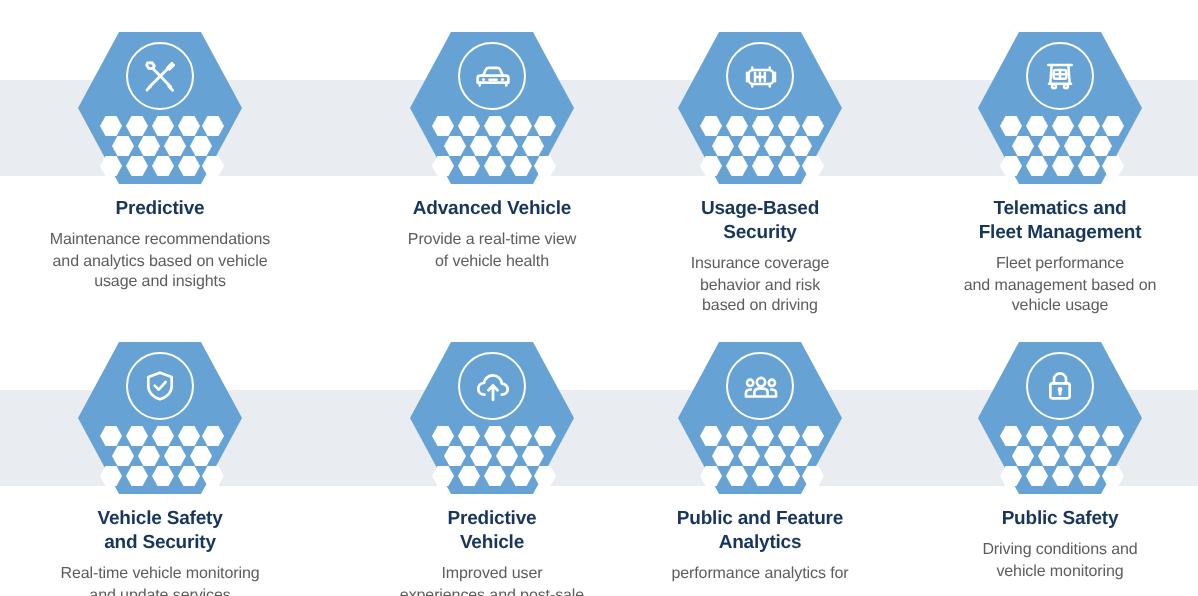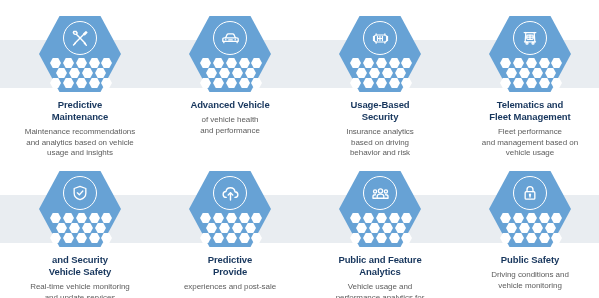--- a/index.html
+++ b/index.html
@@ -33,21 +33,21 @@
   
   .card {
     position: absolute;
     width: 150px;
     text-align: center;
   }
   .row1 { top: 16px; }
   .row2 { top: 171px; }
 
   .col0 { left: 5px; }
-  .col1 { left: 155px; }
+  .col1 { left: 171px; }
   .col2 { left: 305px; }
   .col3 { left: 455px; }
 
   
   .hex-wrap {
     position: relative;
     width: 82px;
     height: 76px;
     margin: 0 auto;
   }
@@ -143,21 +143,20 @@
           <i style="left:47px; top:10px;"></i>
         <i style="left:2px;  top:20px;"></i>
           <i style="left:15px; top:20px;"></i>
           <i style="left:28px; top:20px;"></i>
           <i style="left:41px; top:20px;"></i>
           <i style="left:53px; top:20px;"></i>
       </div>
     </div>
     <div class="title">
       <div>Predictive</div>
-      <div>Maintenance</div>
     </div>
     <div class="desc wide">
       <div>Maintenance recommendations</div>
       <div>and analytics based on vehicle</div>
       <div>usage and insights</div>
     </div>
   </div>
 
   <div class="card row1 col1">
     <div class="hex-wrap">
@@ -187,22 +186,22 @@
           <i style="left:15px; top:20px;"></i>
           <i style="left:28px; top:20px;"></i>
           <i style="left:41px; top:20px;"></i>
           <i style="left:53px; top:20px;"></i>
       </div>
     </div>
     <div class="title">
       <div>Advanced Vehicle</div>
     </div>
     <div class="desc">
+      <div>Provide a real-time view</div>
       <div>of vehicle health</div>
-      <div>and performance</div>
     </div>
   </div>
 
   <div class="card row1 col2">
     <div class="hex-wrap">
       <div class="hex"></div>
       <div class="icon-badge">
         <svg width="21" height="21" viewBox="0 0 24 24" fill="none" stroke="#ffffff" stroke-width="1.4" stroke-linecap="round" stroke-linejoin="round">
           <rect x="5.0" y="8.0" width="14" height="8" rx="2.4"></rect>
           <path d="M8.6 9.6 L8.6 14.4"></path>
@@ -232,23 +231,23 @@
           <i style="left:28px; top:20px;"></i>
           <i style="left:41px; top:20px;"></i>
           <i style="left:53px; top:20px;"></i>
       </div>
     </div>
     <div class="title">
       <div>Usage-Based</div>
       <div>Security</div>
     </div>
     <div class="desc">
-      <div>Insurance analytics</div>
+      <div>Insurance coverage</div>
+      <div>behavior and risk</div>
       <div>based on driving</div>
-      <div>behavior and risk</div>
     </div>
   </div>
 
   <div class="card row1 col3">
     <div class="hex-wrap">
       <div class="hex"></div>
       <div class="icon-badge">
         <svg width="20" height="20" viewBox="0 0 24 24" fill="none" stroke="#ffffff" stroke-width="1.5" stroke-linecap="round" stroke-linejoin="round">
           <path d="M5.0 5.4 L19.0 5.4"></path>
           <path d="M7.0 5.4 L6.2 16.6"></path>
@@ -309,22 +308,22 @@
           <i style="left:34px; top:10px;"></i>
           <i style="left:47px; top:10px;"></i>
         <i style="left:2px;  top:20px;"></i>
           <i style="left:15px; top:20px;"></i>
           <i style="left:28px; top:20px;"></i>
           <i style="left:41px; top:20px;"></i>
           <i style="left:53px; top:20px;"></i>
       </div>
     </div>
     <div class="title">
+      <div>Vehicle Safety</div>
       <div>and Security</div>
-      <div>Vehicle Safety</div>
     </div>
     <div class="desc wide">
       <div>Real-time vehicle monitoring</div>
       <div>and update services</div>
 
     </div>
   </div>
 
   <div class="card row2 col1">
     <div class="hex-wrap">
@@ -348,23 +347,24 @@
           <i style="left:47px; top:10px;"></i>
         <i style="left:2px;  top:20px;"></i>
           <i style="left:15px; top:20px;"></i>
           <i style="left:28px; top:20px;"></i>
           <i style="left:41px; top:20px;"></i>
           <i style="left:53px; top:20px;"></i>
       </div>
     </div>
     <div class="title">
       <div>Predictive</div>
-      <div>Provide</div>
+      <div>Vehicle</div>
     </div>
     <div class="desc">
+      <div>Improved user</div>
       <div>experiences and post-sale</div>
 
     </div>
   </div>
 
   <div class="card row2 col2">
     <div class="hex-wrap">
       <div class="hex"></div>
       <div class="icon-badge">
         <svg width="21" height="21" viewBox="0 0 24 24" fill="none" stroke="#ffffff" stroke-width="1.5" stroke-linecap="round" stroke-linejoin="round">
@@ -391,21 +391,20 @@
           <i style="left:28px; top:20px;"></i>
           <i style="left:41px; top:20px;"></i>
           <i style="left:53px; top:20px;"></i>
       </div>
     </div>
     <div class="title">
       <div>Public and Feature</div>
       <div>Analytics</div>
     </div>
     <div class="desc">
-      <div>Vehicle usage and</div>
       <div>performance analytics for</div>
 
     </div>
   </div>
 
   <div class="card row2 col3">
     <div class="hex-wrap">
       <div class="hex"></div>
       <div class="icon-badge">
         <svg width="20" height="20" viewBox="0 0 24 24" fill="none" stroke="#ffffff" stroke-width="1.6" stroke-linecap="round" stroke-linejoin="round">

